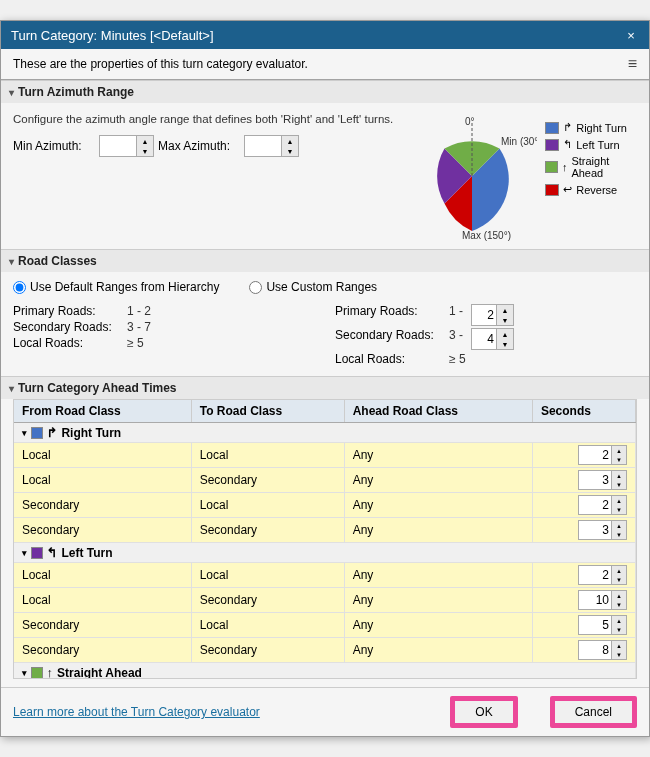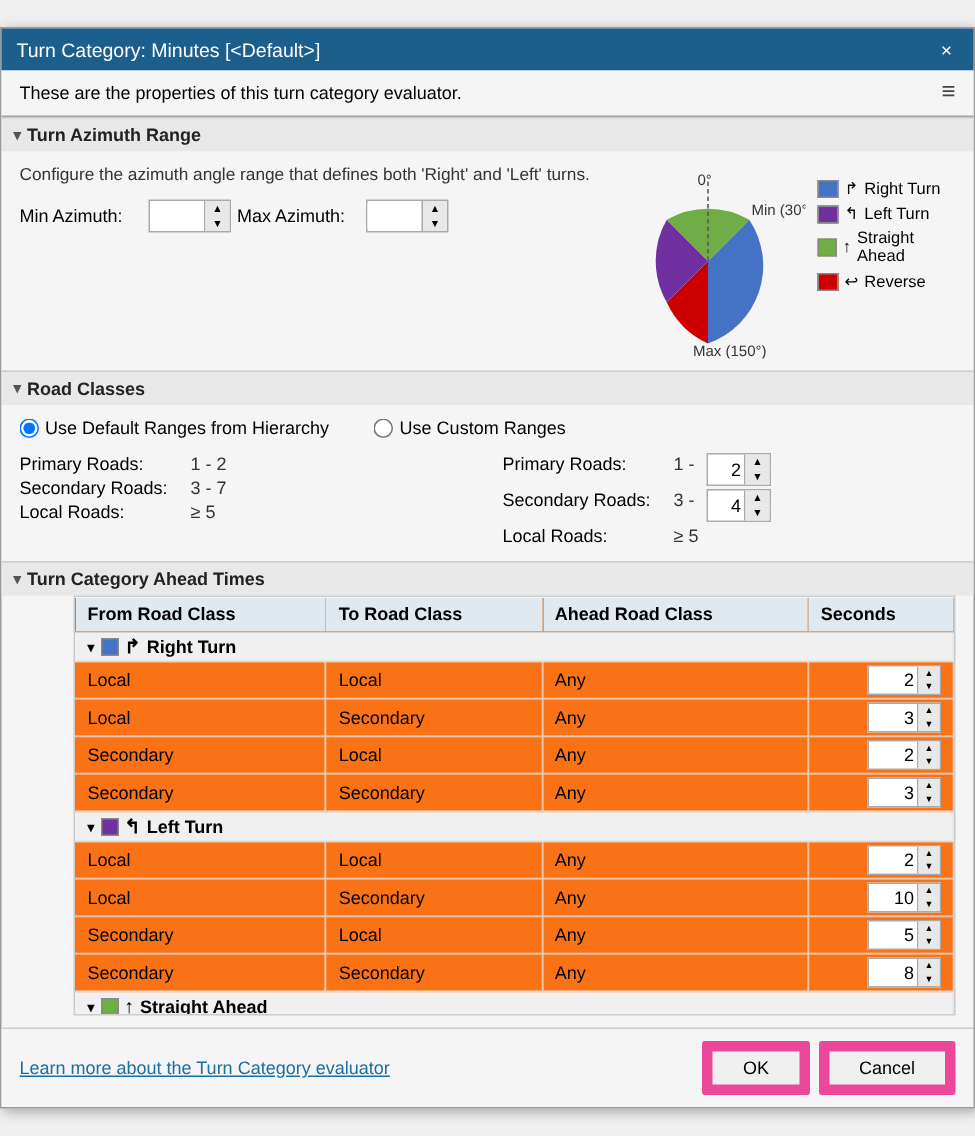--- a/index.html
+++ b/index.html
@@ -204,22 +204,21 @@
       margin-bottom: 2px;
       font-size: 12px;
     }
     .range-row .label { width: 110px; }
     .range-row .value { color: #333; }
     
     .travel-table-wrapper {
       overflow-y: auto;
       max-height: 280px;
       border: 1px solid #ccc;
-      background: #f97316;
-      margin-left: 36px;
+      background: #fef9c3;
     }
     .travel-table {
       width: 100%;
       border-collapse: collapse;
       font-size: 12px;
     }
     .travel-table thead th {
       background: #e0e8f0;
       border-bottom: 1px solid #aaa;
       border-right: 1px solid #ccc;
@@ -310,24 +309,25 @@
       font-size: 12px;
       text-align: center;
     }
     .footer-buttons {
       display: flex;
       gap: 6px;
     }
     .btn {
       padding: 4px 20px;
       font-size: 12px;
-      border: 7px solid #ec4899;
+      border: 5px solid #ec4899;
       background: #f0f0f0;
       cursor: pointer;
       border-radius: 2px;
+      margin-left: 26px;
     }
     .btn-ok { background: #f0f0f0; }
     .section-travel {
       padding: 0 12px 8px 12px;
     }
     
     .pie-label {
       font-size: 10px;
       fill: #333;
     }

